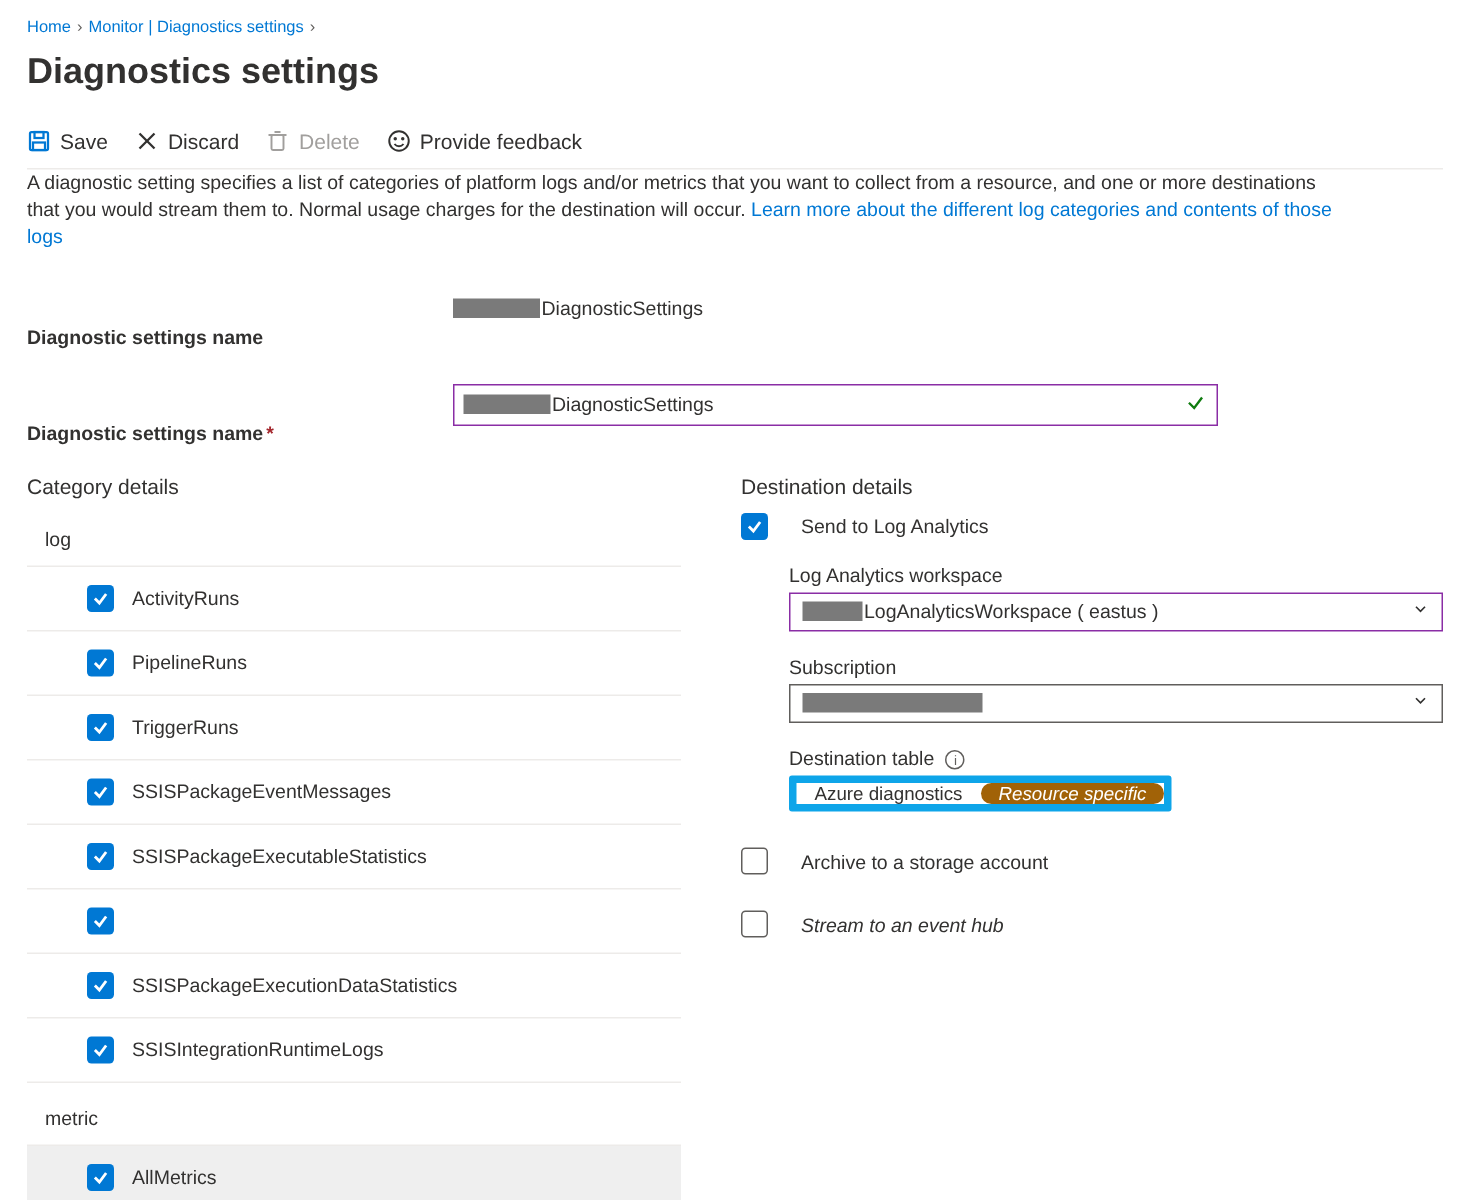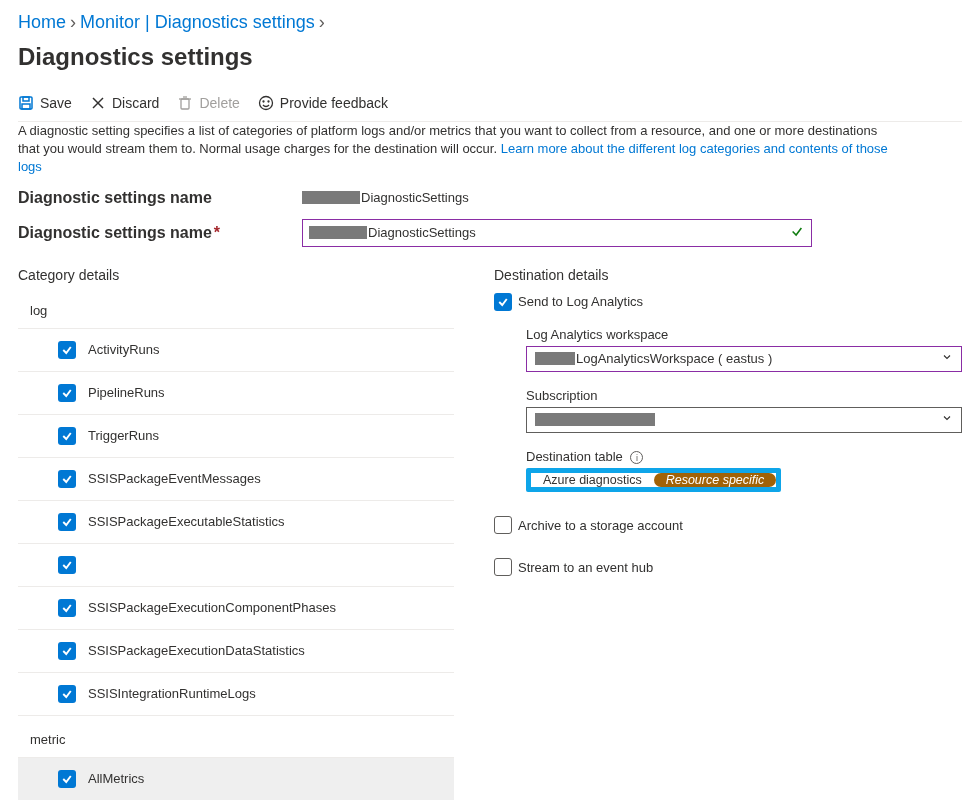--- a/index.html
+++ b/index.html
@@ -7,38 +7,38 @@
     font-family: 'Segoe UI', -apple-system, BlinkMacSystemFont, sans-serif;
     font-size: 13px;
     color: #323130;
     background: #fff;
     width: 980px;
     height: 800px;
     padding: 12px 18px;
   }
   a { color: #0078d4; text-decoration: none; }
 
-  .breadcrumb { font-size: 18px; color: #605e5c; display: flex; align-items: center; gap: 4px; }
+  .breadcrumb { font-size: 11px; color: #605e5c; display: flex; align-items: center; gap: 4px; }
   .breadcrumb span.chev { color: #605e5c; }
 
   h1.page-title { font-size: 24px; font-weight: 600; margin-top: 10px; margin-bottom: 18px; }
 
   .toolbar { display: flex; align-items: center; gap: 18px; border-bottom: 1px solid #edebe9; padding: 6px 0 10px 0; }
   .toolbar .tbtn { display: flex; align-items: center; gap: 6px; font-size: 14px; cursor: pointer; }
   .toolbar .tbtn.disabled { color: #a19f9d; }
   .toolbar .icon { display: inline-flex; width: 16px; height: 16px; color: #0078d4; }
   .toolbar .tbtn.discard .icon,
   .toolbar .tbtn.feedback .icon { color: #323130; }
   .toolbar .tbtn.disabled .icon { color: #a19f9d; }
 
   .desc { color: #323130; font-size: 13px; line-height: 1.4; max-width: 880px; }
   .desc a { color: #0078d4; }
 
   .row { display: flex; align-items: center; margin-top: 12px; }
-  .row .lbl { width: 284px; font-size: 16px; font-weight: 600; color: #323130; }
+  .row .lbl { width: 284px; font-size: 13px; font-weight: 600; color: #323130; margin-top: 37px; }
   .row .req { color: #a4262c; margin-left: 2px; }
 
   .val-readonly { font-size: 13px; display: flex; align-items: center; gap: 0; }
   .redact { display: inline-block; width: 58px; height: 13px; background: #7a7a7a; vertical-align: middle; margin-right: 1px; }
   .redact.sm { width: 40px; }
 
   .name-input-wrap { position: relative; width: 510px; }
   .name-input {
     width: 100%; height: 28px; border: 1px solid #8a2da5;
     padding: 0 30px 0 6px; font-size: 13px; outline: none;
@@ -58,21 +58,21 @@
     padding: 12px 0 12px 40px; border-bottom: 1px solid #edebe9;
   }
   .check-row.metric { background: #efefef; border-bottom: none; }
 
   .chk { width: 18px; height: 18px; border-radius: 3px; display: inline-flex; align-items: center; justify-content: center; flex-shrink:0; }
   .chk.checked { background: #0078d4; color: #fff; }
   .chk.unchecked { border: 1px solid #605e5c; background: #fff; }
   .chk svg { width: 12px; height: 12px; }
 
   .dest-block { margin-bottom: 18px; }
-  .dest-check { display: flex; align-items: center; gap: 6px; }
+  .dest-check { display: flex; align-items: center; gap: 22px; }
 
   .sub-section { margin-left: 32px; margin-top: 16px; }
   .field-label { font-size: 13px; margin-bottom: 4px; color: #323130; }
   .select-box {
     width: 436px; height: 26px; border: 1px solid #605e5c;
     display: flex; align-items: center; justify-content: space-between;
     padding: 0 8px; font-size: 13px; background: #fff;
   }
   .select-box.highlight { border-color: #8a2da5; }
   .select-box .chev-down svg { width: 12px; height: 12px; }
@@ -224,28 +224,20 @@
               <polyline points="3,8 7,12 13,4"></polyline>
             </svg>
           </span>
         </div>
         <div class="check-row">
           <span class="chk checked">
             <svg viewBox="0 0 16 16" fill="none" stroke="#fff" stroke-width="2.5">
               <polyline points="3,8 7,12 13,4"></polyline>
             </svg>
           </span>
-          <span>SSISPackageExecutionComponentPhases</span>
-        </div>
-        <div class="check-row">
-          <span class="chk checked">
-            <svg viewBox="0 0 16 16" fill="none" stroke="#fff" stroke-width="2.5">
-              <polyline points="3,8 7,12 13,4"></polyline>
-            </svg>
-          </span>
           <span>SSISPackageExecutionDataStatistics</span>
         </div>
         <div class="check-row">
           <span class="chk checked">
             <svg viewBox="0 0 16 16" fill="none" stroke="#fff" stroke-width="2.5">
               <polyline points="3,8 7,12 13,4"></polyline>
             </svg>
           </span>
           <span>SSISIntegrationRuntimeLogs</span>
         </div>
@@ -312,20 +304,20 @@
       </div>
     </div>
 
     <div class="dest-block" style="margin-top:24px;">
       <div class="dest-check">
         <span class="chk unchecked"></span>
         <span>Archive to a storage account</span>
       </div>
     </div>
 
-    <div class="dest-block" style="margin-top:24px;">
+    <div class="dest-block" style="margin-top:24px;font-style:italic;">
       <div class="dest-check">
         <span class="chk unchecked"></span>
         <span>Stream to an event hub</span>
       </div>
     </div>
   </div>
 </div>
 
 </body></html>

